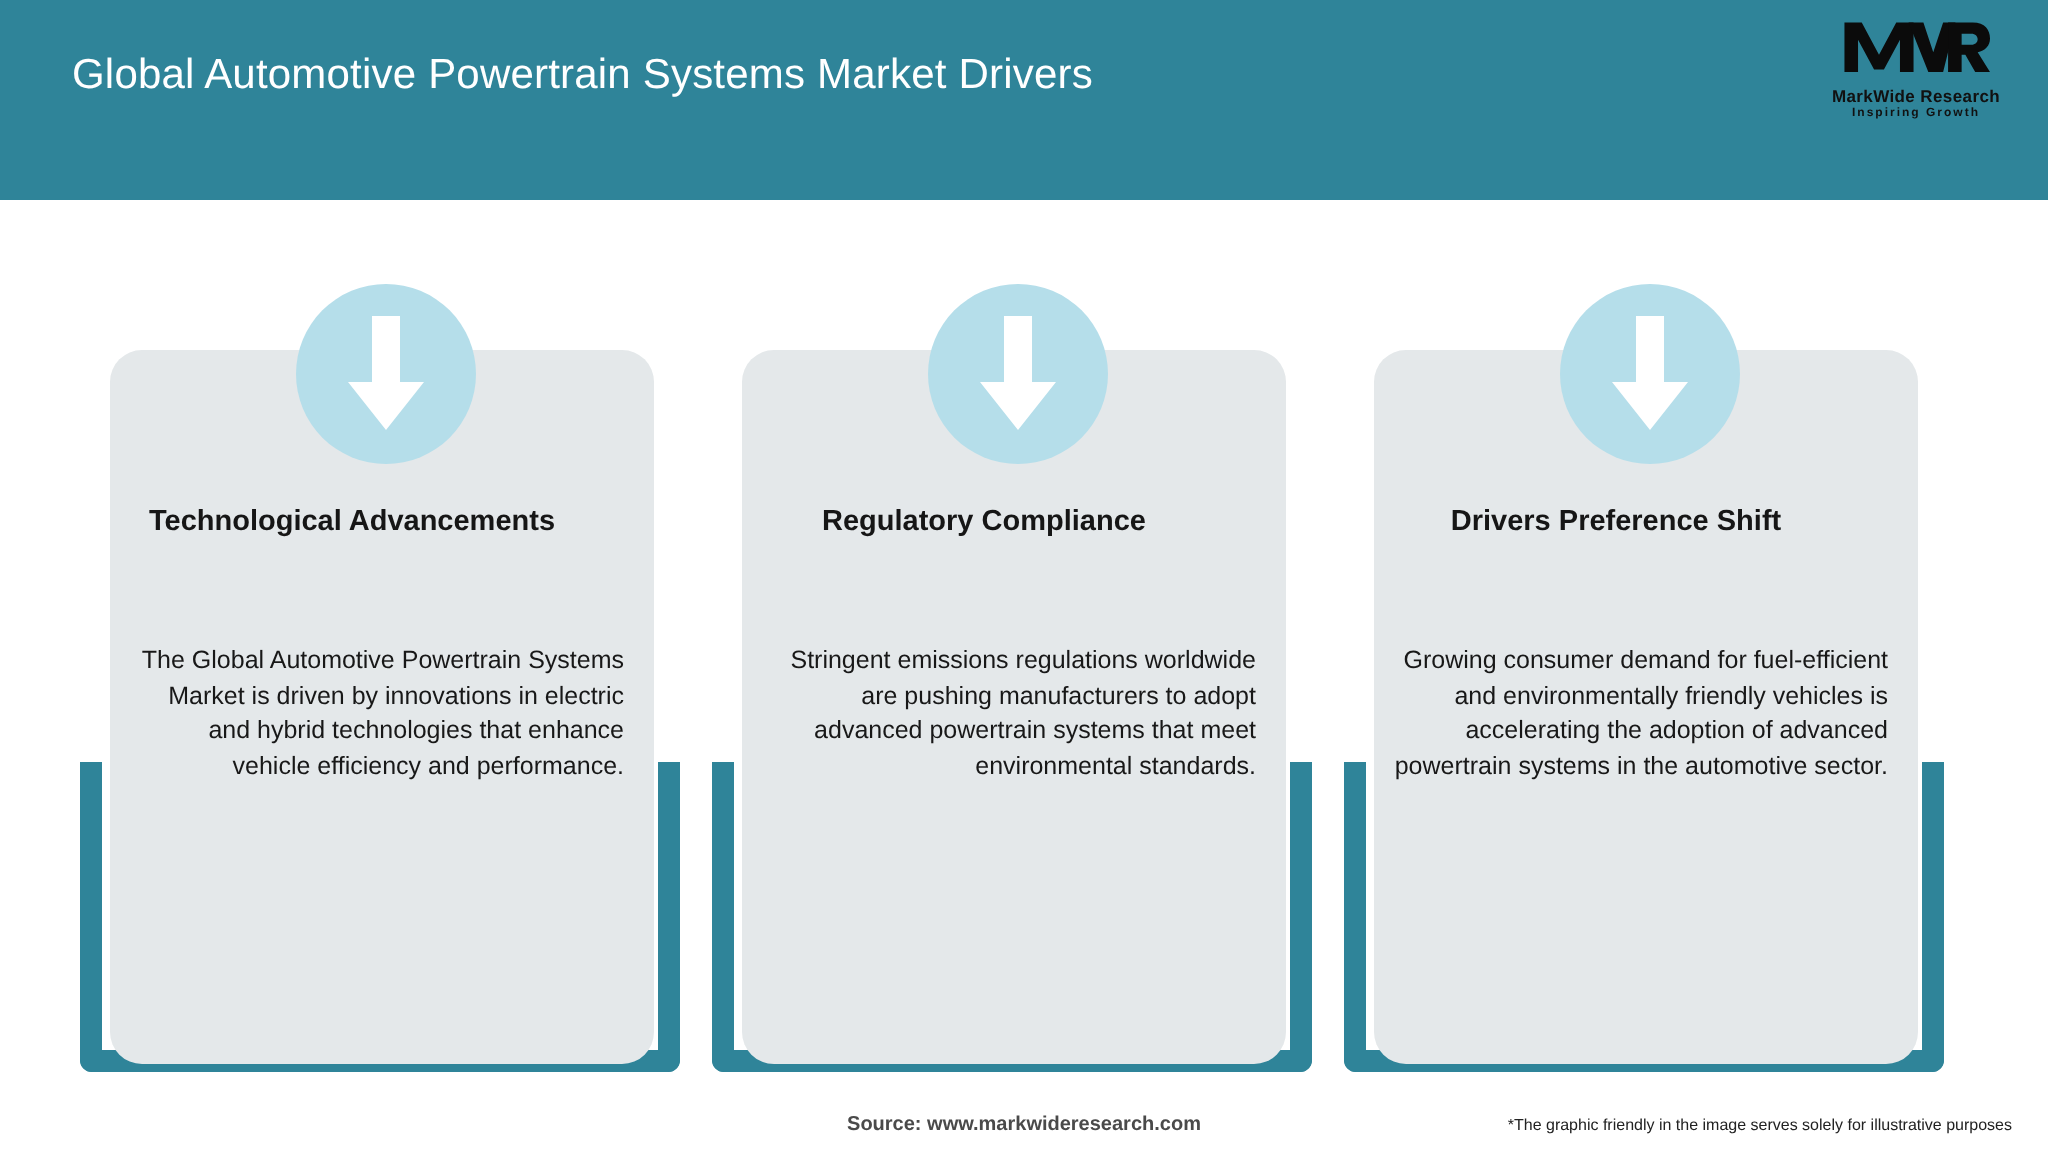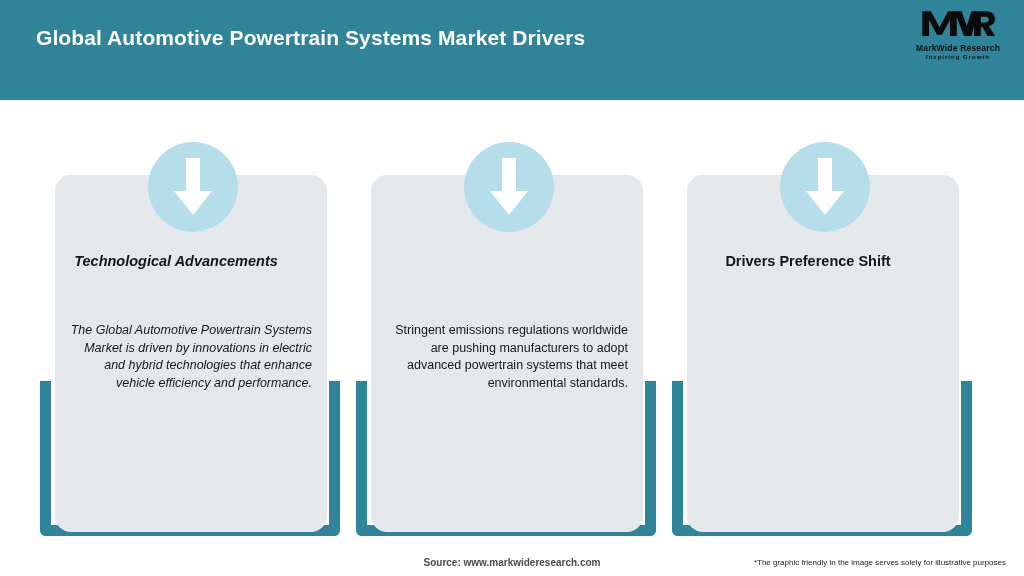--- a/index.html
+++ b/index.html
@@ -22,21 +22,21 @@
     top: 0;
     width: 1024px;
     height: 100px;
     background: #2F8499;
   }
   .header-title {
     position: absolute;
     left: 36px;
     top: 26px;
     font-size: 21px;
-    font-weight: bold;
+    font-weight: normal;
     color: #ffffff;
     letter-spacing: 0.1px;
     white-space: nowrap;
   }
 
   
   .logo {
     position: absolute;
     right: 14px;
     top: 8px;
@@ -76,21 +76,21 @@
     top: 100px;
     width: 1024px;
     height: 440px;
   }
   .card-wrap {
     position: absolute;
     top: 0;
     width: 316px;
     height: 440px;
   }
-  .card-wrap.c1 { left: 40px; font-style: italic; }
+  .card-wrap.c1 { left: 40px; }
   .card-wrap.c2 { left: 356px; }
   .card-wrap.c3 { left: 672px; }
 
   
   .frame {
     position: absolute;
     left: 0;
     top: 281px;
     width: 300px;
     height: 155px;
@@ -204,30 +204,32 @@
   </div>
 
   <div class="card-wrap c2">
     <div class="frame"></div>
     <div class="card"></div>
     <div class="icon-circle">
       <svg class="arrow-svg" viewBox="0 0 42 58">
         <path d="M14 0 L28 0 L28 33 L40 33 L21 57 L2 33 L14 33 Z" fill="#FFFFFF"></path>
       </svg>
     </div>
+    <div class="card-title">Regulatory Compliance</div>
     <div class="card-body">Stringent emissions regulations worldwide are pushing manufacturers to adopt advanced powertrain systems that meet environmental standards.</div>
   </div>
 
   <div class="card-wrap c3">
     <div class="frame"></div>
     <div class="card"></div>
     <div class="icon-circle">
       <svg class="arrow-svg" viewBox="0 0 42 58">
         <path d="M14 0 L28 0 L28 33 L40 33 L21 57 L2 33 L14 33 Z" fill="#FFFFFF"></path>
       </svg>
     </div>
     <div class="card-title">Drivers Preference Shift</div>
+    <div class="card-body">Growing consumer demand for fuel-efficient and environmentally friendly vehicles is accelerating the adoption of advanced powertrain systems in the automotive sector.</div>
   </div>
 
 </div>
 
 <div class="source-note">Source: www.markwideresearch.com</div>
 <div class="disclaimer">*The graphic friendly in the image serves solely for illustrative purposes</div>
 
 </body></html>

